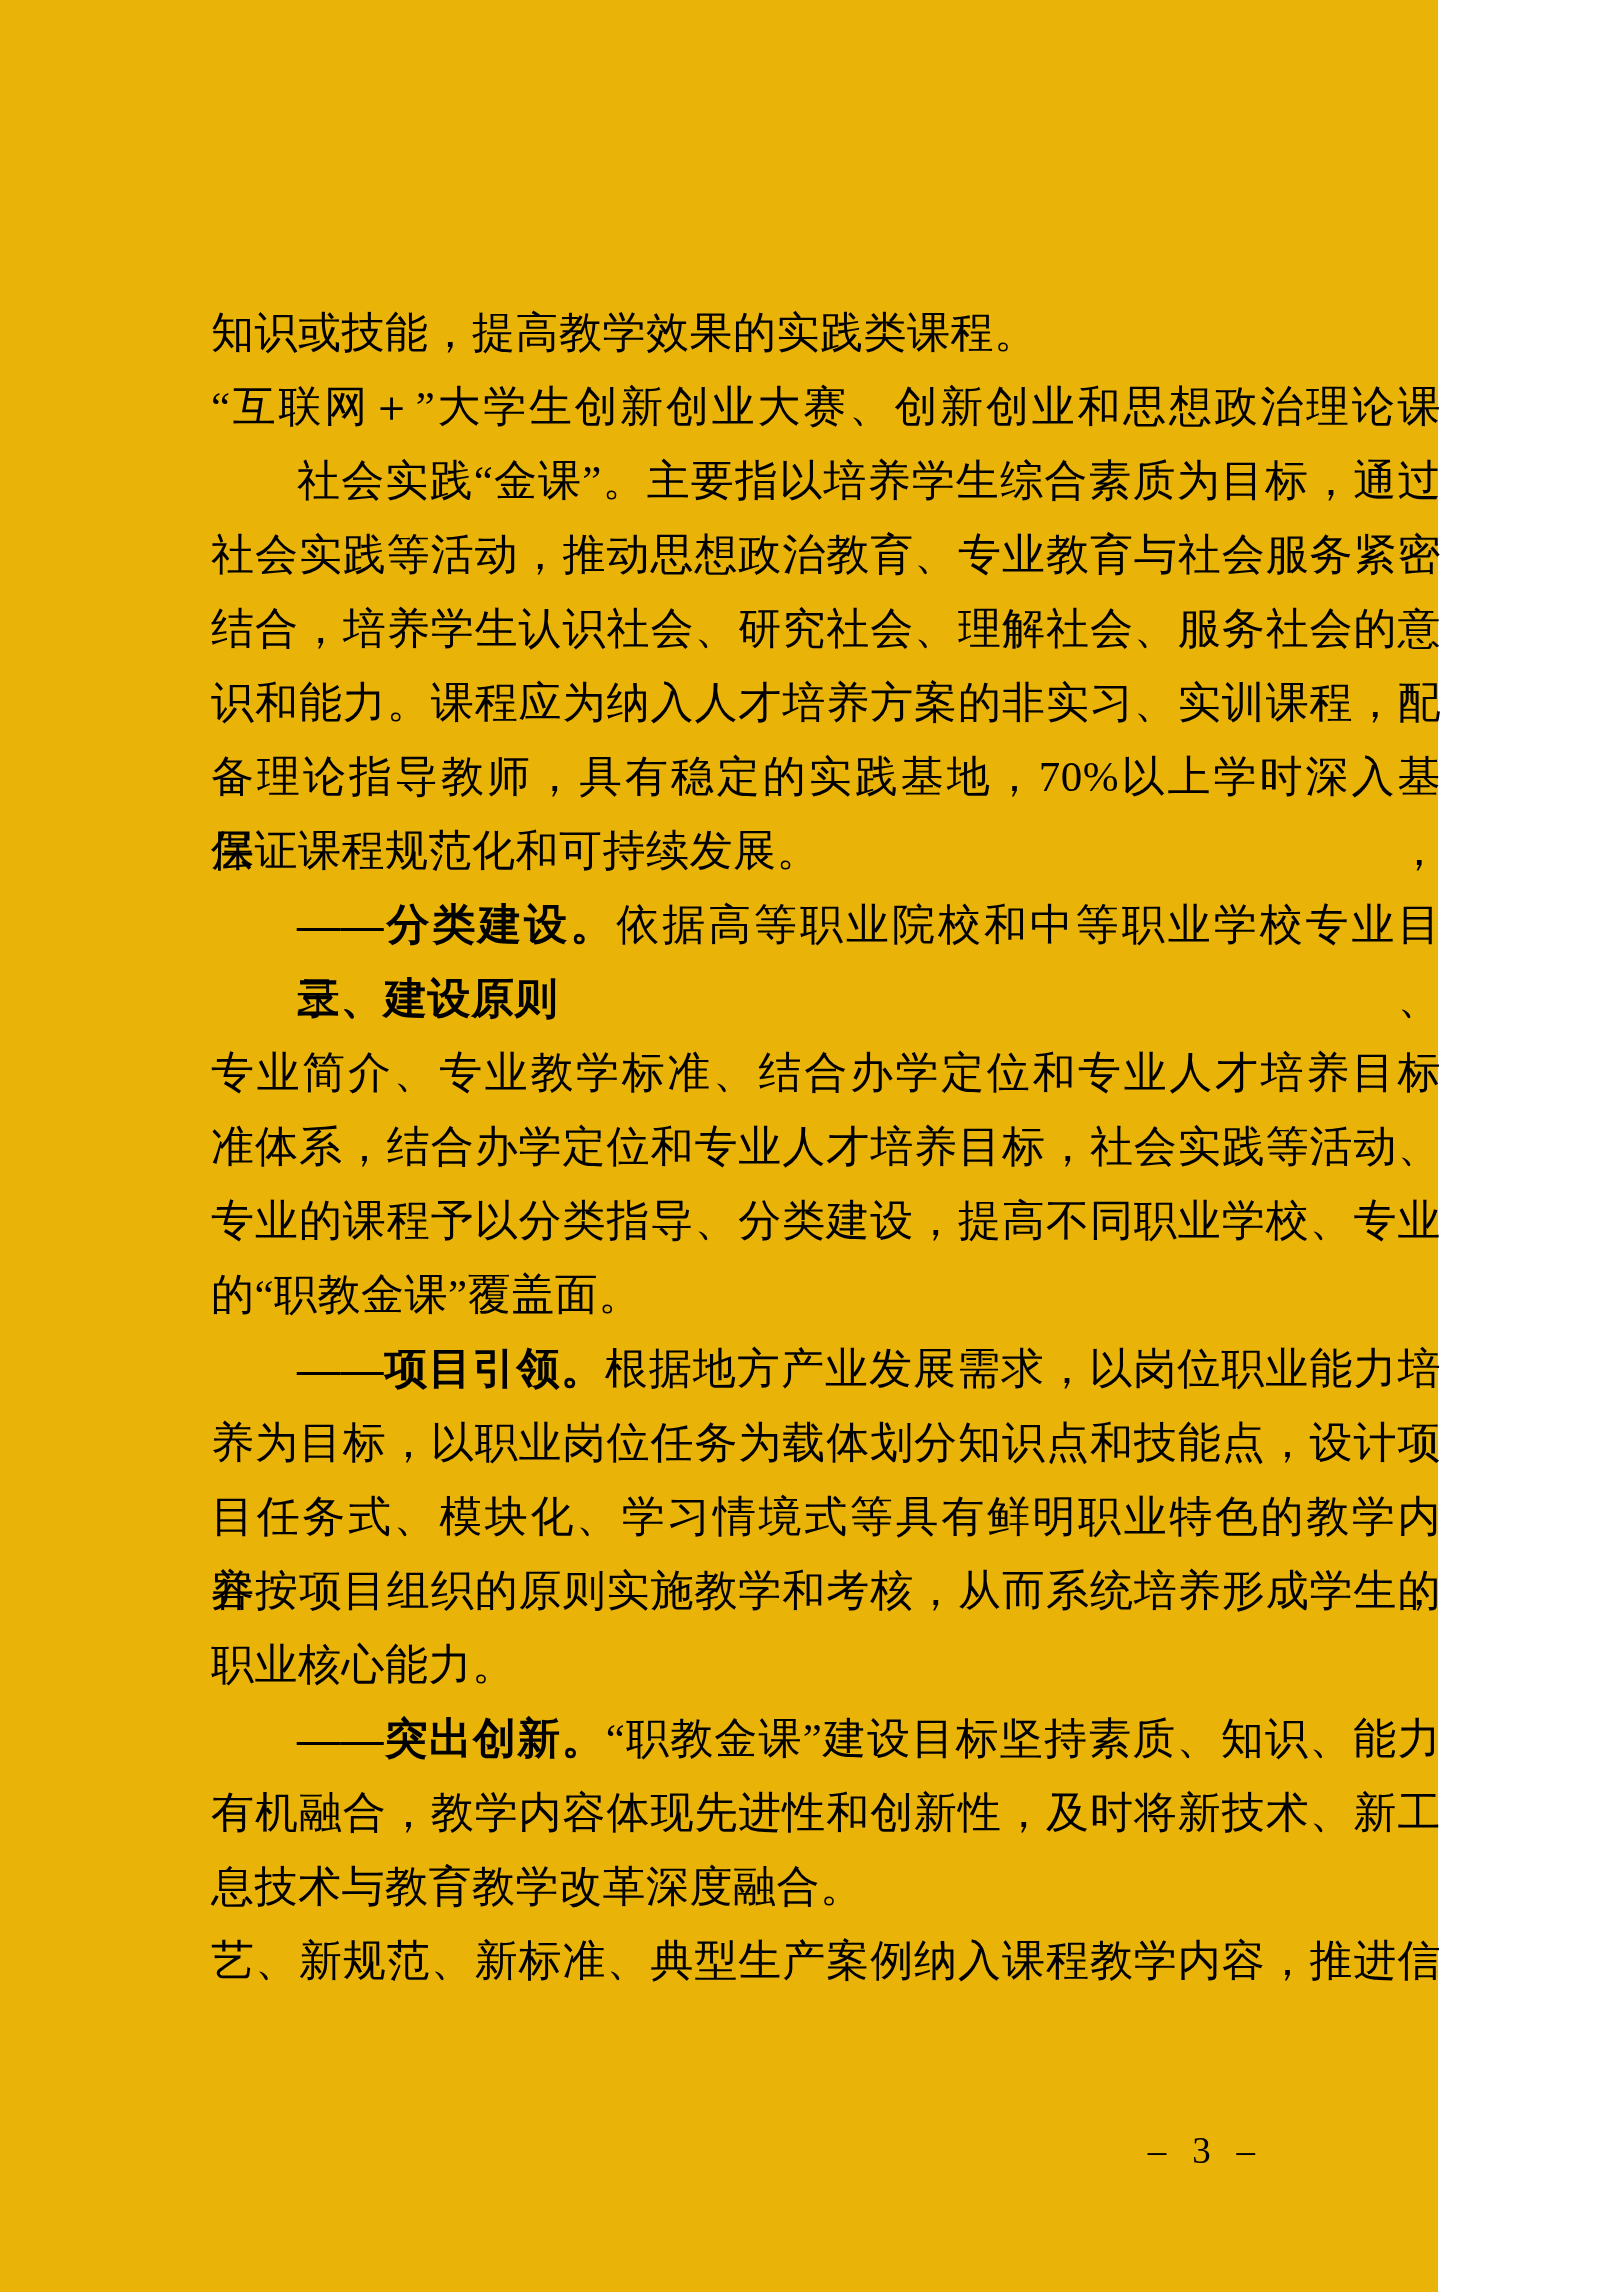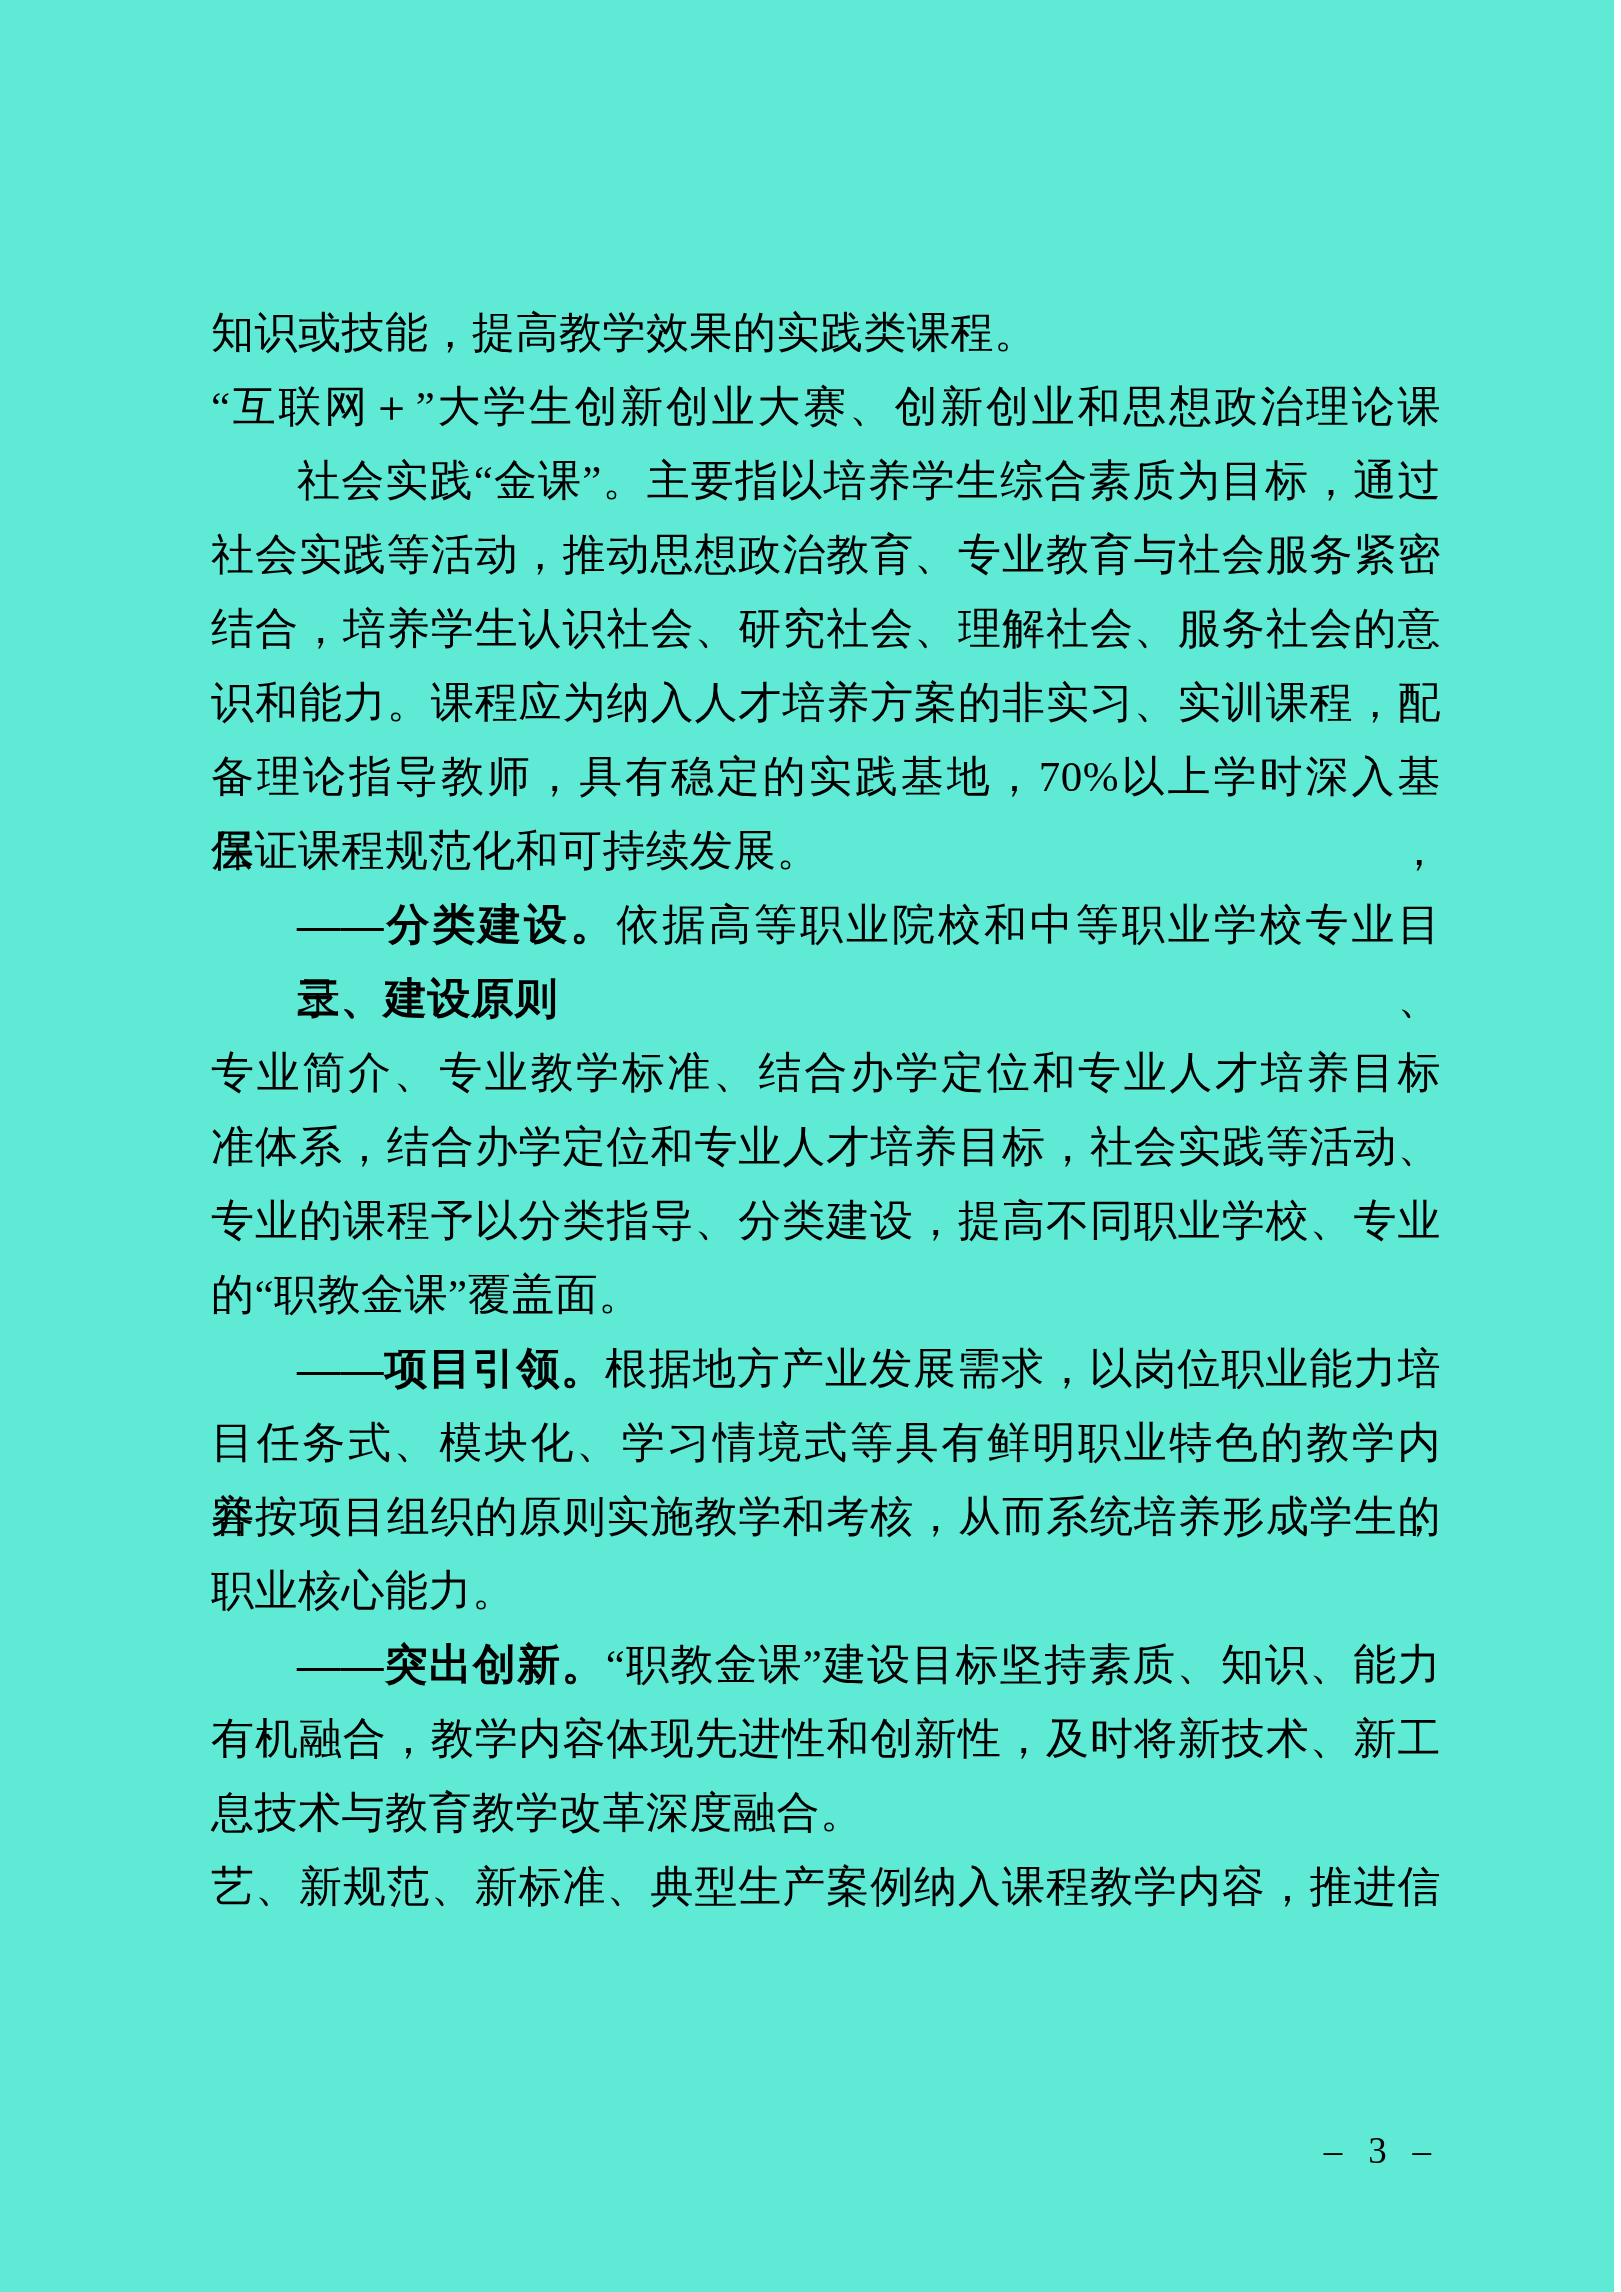--- a/index.html
+++ b/index.html
@@ -5,21 +5,21 @@
   html,body{margin:0;padding:0;}
   body{
     width:1621px;height:2293px;
     background:#ffffff;
     position:relative;
     font-family:"Liberation Serif","DejaVu Serif",serif;
     color:#000000;
     overflow:hidden;
   }
   .page{
-    position:absolute;left:0;top:0;width:1614px;height:2293px;background:#5eead4;
+    position:absolute;left:0;top:0;width:1438px;height:2293px;background:#eab308;
   }
   .text-block{
     position:absolute;left:211px;top:296px;width:1230px;
   }
   .line{
     height:74px;
     line-height:74px;
     font-size:43px;
     white-space:nowrap;
     letter-spacing:0.5px;
@@ -58,20 +58,21 @@
       <div class="line just">识和能力。课程应为纳入人才培养方案的非实习、实训课程，配</div>
       <div class="line just">备理论指导教师，具有稳定的实践基地，70%以上学时深入基层，</div>
       <div class="line">保证课程规范化和可持续发展。</div>
       <div class="line just ind"><span class="bold">——分类建设。</span>依据高等职业院校和中等职业学校专业目录、</div>
       <div class="line ind"><span class="bold">三、建设原则</span></div>
       <div class="line just">专业简介、专业教学标准、结合办学定位和专业人才培养目标</div>
       <div class="line just">准体系，结合办学定位和专业人才培养目标，社会实践等活动、</div>
       <div class="line just">专业的课程予以分类指导、分类建设，提高不同职业学校、专业</div>
       <div class="line">的“职教金课”覆盖面。</div>
       <div class="line just ind"><span class="bold">——项目引领。</span>根据地方产业发展需求，以岗位职业能力培</div>
+      <div class="line just">养为目标，以职业岗位任务为载体划分知识点和技能点，设计项</div>
       <div class="line just">目任务式、模块化、学习情境式等具有鲜明职业特色的教学内容，</div>
       <div class="line just">并按项目组织的原则实施教学和考核，从而系统培养形成学生的</div>
       <div class="line">职业核心能力。</div>
       <div class="line just ind"><span class="bold">——突出创新。</span>“职教金课”建设目标坚持素质、知识、能力</div>
       <div class="line just">有机融合，教学内容体现先进性和创新性，及时将新技术、新工</div>
       <div class="line">息技术与教育教学改革深度融合。</div>
       <div class="line just">艺、新规范、新标准、典型生产案例纳入课程教学内容，推进信</div>
     </div>
   <div class="page-number">– 3 –</div>
 </div>

